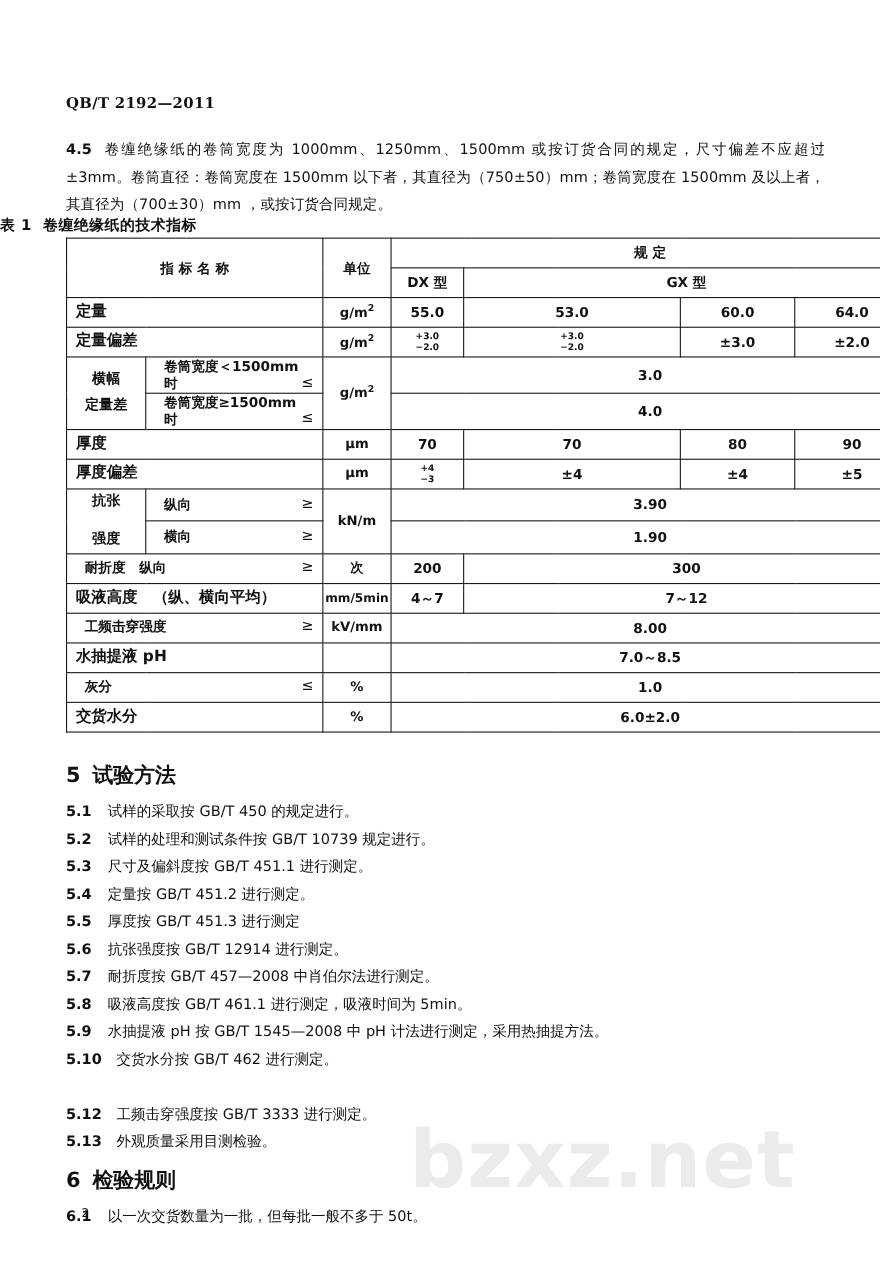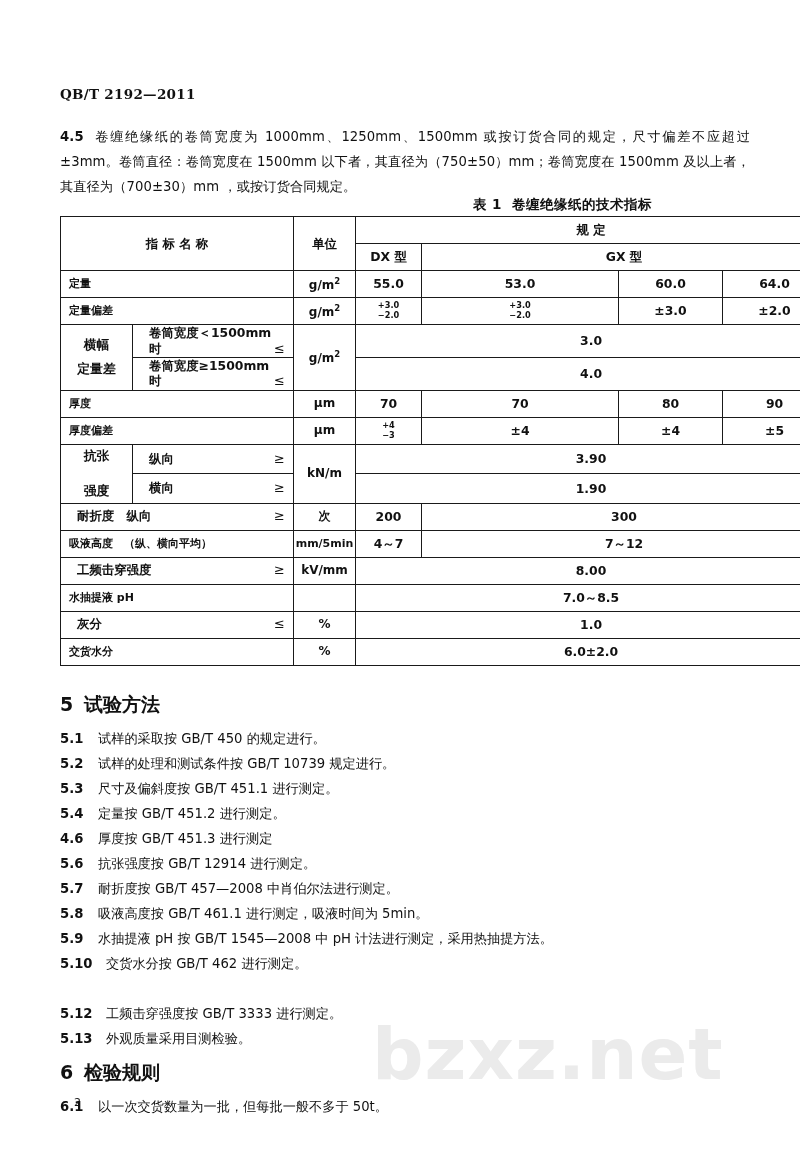--- a/index.html
+++ b/index.html
@@ -82,21 +82,21 @@
     font-weight: 700;
     white-space: nowrap;
   }
   .sec-head .num { display: inline-block; min-width: 24px; }
 
   
   .tbl-caption {
     position: absolute;
     left: 0; top: 196px;
     width: 652px;
-    text-align: right;
+    text-align: left;
     font-size: 13.5px;
     font-weight: 700;
     letter-spacing: 0.5px;
   }
   .tbl-caption .gap { display: inline-block; width: 10px; }
 
   
   .tbl-wrap {
     position: absolute;
     left: 60px;
@@ -113,21 +113,21 @@
     border: 1px solid #1a1a1a;
     padding: 0;
     font-weight: 700;
     vertical-align: middle;
     text-align: center;
     line-height: 1.25;
   }
   table.spec .lbl {
     text-align: left;
     padding-left: 8px;
-    font-size: 11px;
+    font-size: 14px;
   }
   table.spec .lbl-sub {
     text-align: left;
     padding-left: 16px;
     padding-right: 8px;
     font-size: 12.4px;
   }
   table.spec .lbl-stack {
     text-align: center;
     font-size: 12.8px;
@@ -324,21 +324,21 @@
   <div class="clause" style="top:752px;">
     <span class="num">5.2</span><span>试样的处理和测试条件按 GB/T 10739 规定进行。</span>
   </div>
   <div class="clause" style="top:777px;">
     <span class="num">5.3</span><span>尺寸及偏斜度按 GB/T 451.1 进行测定。</span>
   </div>
   <div class="clause" style="top:802px;">
     <span class="num">5.4</span><span>定量按 GB/T 451.2 进行测定。</span>
   </div>
   <div class="clause" style="top:827px;">
-    <span class="num">4.6</span><span>厚度按 GB/T 451.3 进行测定</span>
+    <span class="num">5.5</span><span>厚度按 GB/T 451.3 进行测定</span>
   </div>
   <div class="clause" style="top:852px;">
     <span class="num">5.6</span><span>抗张强度按 GB/T 12914 进行测定。</span>
   </div>
   <div class="clause" style="top:877px;">
     <span class="num">5.7</span><span>耐折度按 GB/T 457—2008 中肖伯尔法进行测定。</span>
   </div>
   <div class="clause" style="top:902px;">
     <span class="num">5.8</span><span>吸液高度按 GB/T 461.1 进行测定，吸液时间为 5min。</span>
   </div>

